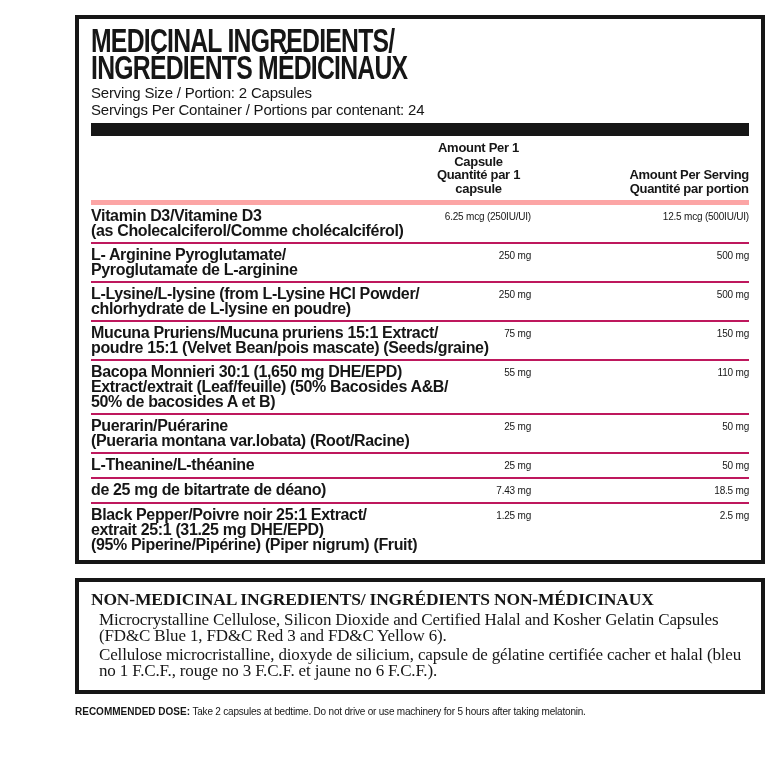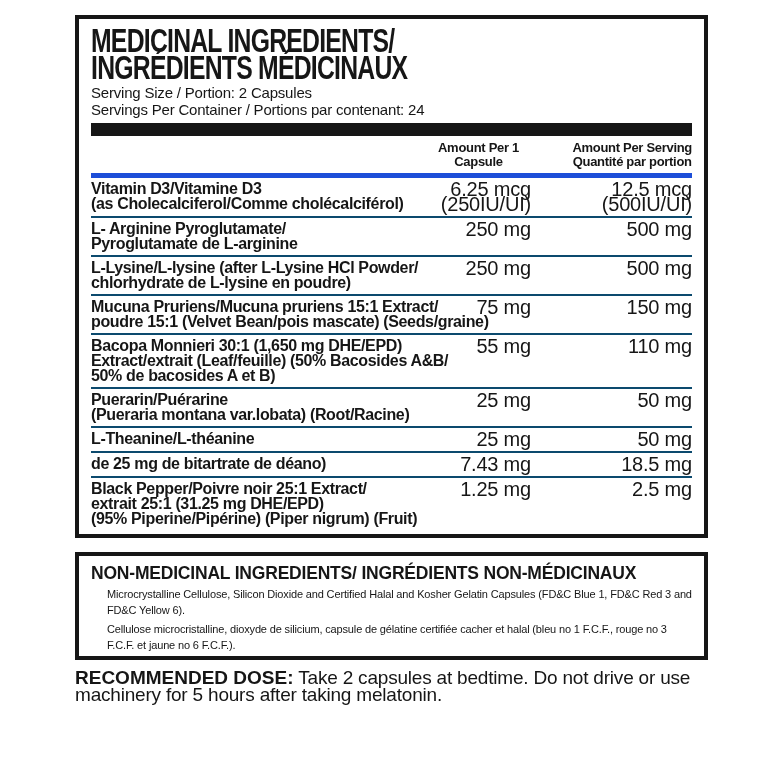--- a/index.html
+++ b/index.html
@@ -5,71 +5,71 @@
   * { box-sizing: border-box; }
   html, body { margin: 0; padding: 0; }
   body {
     width: 779px; height: 779px;
     background: #ffffff;
     color: #161616;
     font-family: "Liberation Sans", sans-serif;
     position: relative;
     -webkit-font-smoothing: antialiased;
   }
-  .label-root { position: absolute; left: 75px; top: 15px; width: 633px; }
+  .label-root { position: absolute; left: 75px; top: 15px; width: 690px; }
 
   .box { border: 4px solid #161616; background: #fff; }
 
   
   .main-box { padding: 8px 12px 4px 12px; }
   .panel-title { margin: 0; }
   .panel-title .tline {
     font-size: 33px; font-weight: bold; line-height: 27px;
     letter-spacing: -1px; white-space: nowrap;
     transform: scaleX(0.75); transform-origin: left center;
   }
   .serving-line { margin: 0; font-size: 15px; line-height: 17px; letter-spacing: -0.2px; }
   .serving-line b { font-weight: normal; }
   .first-serving { margin-top: 3px; }
 
   .thick-bar { height: 13px; background: #161616; margin-top: 5px; }
 
   .hdr-row {
     display: flex; align-items: flex-end;
     padding: 5px 0 3px 0;
-    border-bottom: 5px solid #1d4ed8;
+    border-bottom: 5px solid #fca5a5;
   }
   .c-name { width: 335px; }
   .c-cap  { width: 105px; text-align: right; }
   .c-srv  { flex: 1; text-align: right; }
   .hdr-block {
     display: inline-block; text-align: center;
     font-size: 13px; font-weight: bold; line-height: 13.5px; letter-spacing: -0.3px;
   }
 
   .ing-row { display: flex; padding: 3px 0 4px 0; }
-  .ing-row + .ing-row { border-top: 2px solid #0c4a6e; }
+  .ing-row + .ing-row { border-top: 2px solid #be185d; }
   .c-name { font-size: 16px; line-height: 15px; letter-spacing: -0.35px; }
   .name-line { white-space: nowrap; }
   .nb { font-weight: bold; }
   .nr { font-weight: bold; }
-  .val { font-size: 20px; line-height: 15px; letter-spacing: -0.2px; padding-top: 1px; }
+  .val { font-size: 10px; line-height: 15px; letter-spacing: -0.2px; padding-top: 1px; }
 
   
-  .nm-box { margin-top: 14px; padding: 6px 12px 0 12px; }
+  .nm-box { margin-top: 14px; padding: 6px 12px 8px 12px; font-family: Liberation Serif, serif; }
   .nm-title {
     margin: 2px 0 3px 0;
     font-size: 17.5px; font-weight: bold; line-height: 19px; letter-spacing: -0.2px;
     white-space: nowrap;
   }
-  .nm-text { margin: 0 0 2px 16px; font-size: 11px; line-height: 16.5px; letter-spacing: -0.15px; }
+  .nm-text { margin: 0 0 2px 8px; font-size: 17px; line-height: 16.5px; letter-spacing: -0.15px; }
 
   
   .dose-section { margin-top: 9px; }
-  .dose-line { margin: 8px 0 3px 0; font-size: 19px; line-height: 17px; letter-spacing: -0.2px; }
+  .dose-line { margin: 8px 0 3px 0; font-size: 10px; line-height: 17px; letter-spacing: -0.2px; }
   .dose-label { font-weight: bold; letter-spacing: 0; }
 </style>
 </head>
 <body>
 
 <div class="label-root">
 
   <section class="box main-box">
     <h1 class="panel-title">
       <div class="tline">MEDICINAL INGREDIENTS/</div>
@@ -78,20 +78,21 @@
     <p class="serving-line first-serving"><span>Serving Size / Portion:</span> <b>2 Capsules</b></p>
     <p class="serving-line"><span>Servings Per Container / Portions par contenant:</span> <b>24</b></p>
 
     <div class="thick-bar"></div>
 
     <div class="hdr-row">
       <div class="c-name"></div>
       <div class="c-cap">
         <span class="hdr-block">
           <div>Amount Per 1 Capsule</div>
+          <div>Quantité par 1 capsule</div>
         </span>
       </div>
       <div class="c-srv">
         <span class="hdr-block">
           <div>Amount Per Serving</div>
           <div>Quantité par portion</div>
         </span>
       </div>
     </div>
 
@@ -107,21 +108,21 @@
         <div class="ing-row">
           <div class="c-name">
             <div class="name-line"><span class="nb">L- Arginine Pyroglutamate/</span></div>
             <div class="name-line"><span class="nb">Pyroglutamate de L-arginine</span></div>
           </div>
           <div class="c-cap val">250 mg</div>
           <div class="c-srv val">500 mg</div>
         </div>
         <div class="ing-row">
           <div class="c-name">
-            <div class="name-line"><span class="nb">L-Lysine/L-lysine</span> <span class="nr">(after L-Lysine HCl Powder/</span></div>
+            <div class="name-line"><span class="nb">L-Lysine/L-lysine</span> <span class="nr">(from L-Lysine HCl Powder/</span></div>
             <div class="name-line"><span class="nr">chlorhydrate de L-lysine en poudre)</span></div>
           </div>
           <div class="c-cap val">250 mg</div>
           <div class="c-srv val">500 mg</div>
         </div>
         <div class="ing-row">
           <div class="c-name">
             <div class="name-line"><span class="nb">Mucuna Pruriens/Mucuna pruriens 15:1 Extract/</span></div>
             <div class="name-line"><span class="nb">poudre 15:1</span> <span class="nr">(Velvet Bean/pois mascate) (Seeds/graine)</span></div>
           </div>

